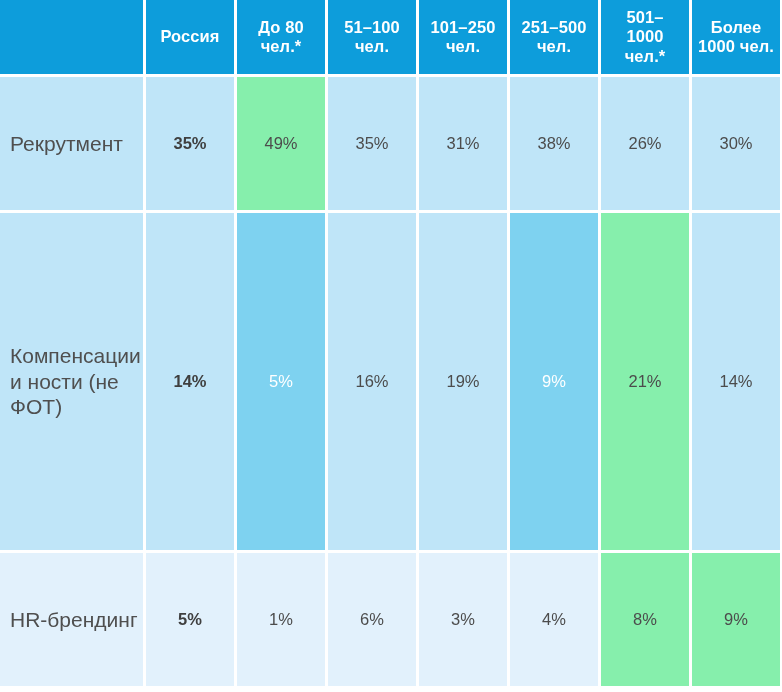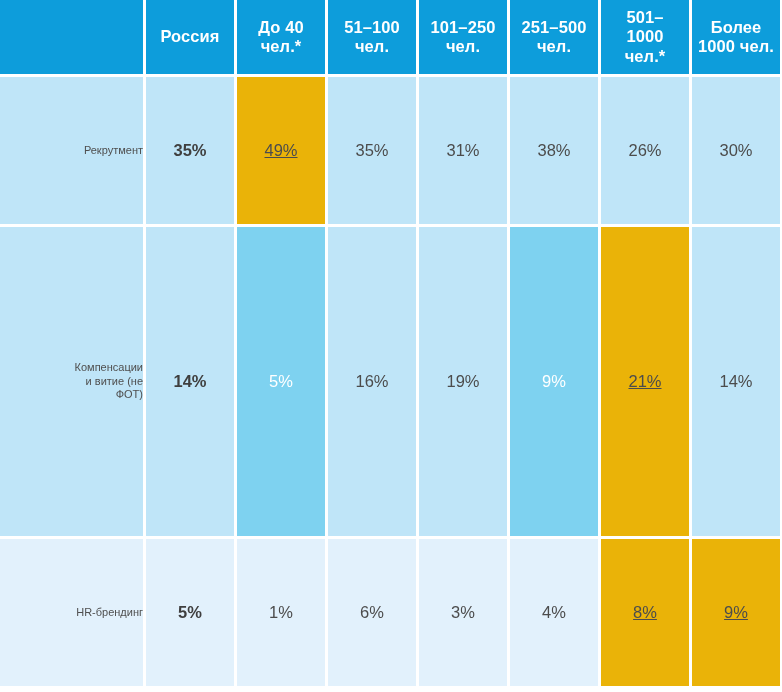--- a/index.html
+++ b/index.html
@@ -49,39 +49,39 @@
     vertical-align: middle;
     box-sizing: border-box;
     font-size: 16.5px;
     color: #4c4c4c;
   }
 
   tbody tr.odd  td { background: #bfe5f8; }
   tbody tr.even td { background: #e2f1fc; }
 
   td.rowlabel {
-    text-align: right;
+    text-align: left;
     padding: 4px 0 4px 10px;
     color: #4f4f4f;
-    font-size: 11px;
+    font-size: 21px;
     line-height: 1.22;
   }
 
   td.val {
     text-align: center;
     padding: 2px;
   }
 
   td.total {
     font-weight: bold;
     color: #3f3f3f;
   }
 
   
-  tbody tr td.hl-pink { background: #eab308; color: #4c4c4c; text-decoration: underline; }
+  tbody tr td.hl-pink { background: #86efac; color: #4c4c4c; }
   tbody tr td.hl-blue { background: #7ed2f0; color: #ffffff; }
 </style>
 </head>
 <body>
 
 <table id="hr-table">
   <colgroup>
     <col class="c-label">
     <col class="c-data">
       <col class="c-data">
@@ -89,42 +89,42 @@
       <col class="c-data">
     <col class="c-data">
       <col class="c-data">
       <col class="c-data">
   </colgroup>
   <thead>
     <tr>
       <th class="corner"></th>
 
     <th><span>Россия</span></th>
-        <th><span>До 40</span><br><span>чел.*</span></th>
+        <th><span>До 80</span><br><span>чел.*</span></th>
         <th><span>51–100</span><br><span>чел.</span></th>
         <th><span>101–250</span><br><span>чел.</span></th>
         <th><span>251–500</span><br><span>чел.</span></th>
         <th><span>501–</span><br><span>1000</span><br><span>чел.*</span></th>
         <th><span>Более</span><br><span>1000 чел.</span></th>
       </tr>
   </thead>
   <tbody>
 
   <tr class="odd">
         <td class="rowlabel"><span>Рекрутмент</span></td>
         <td class="val total">35%</td>
         <td class="val hl-pink">49%</td>
         <td class="val">35%</td>
         <td class="val">31%</td>
         <td class="val">38%</td>
         <td class="val">26%</td>
         <td class="val">30%</td>
       </tr>
       <tr class="odd">
-        <td class="rowlabel"><span>Компенсации</span><br><span>и витие (не</span><br><span>ФОТ)</span></td>
+        <td class="rowlabel"><span>Компенсации</span><br><span>и ности (не</span><br><span>ФОТ)</span></td>
         <td class="val total">14%</td>
         <td class="val hl-blue">5%</td>
         <td class="val">16%</td>
         <td class="val">19%</td>
         <td class="val hl-blue">9%</td>
         <td class="val hl-pink">21%</td>
         <td class="val">14%</td>
       </tr>
       <tr class="even">
         <td class="rowlabel"><span>HR-брендинг</span></td>

